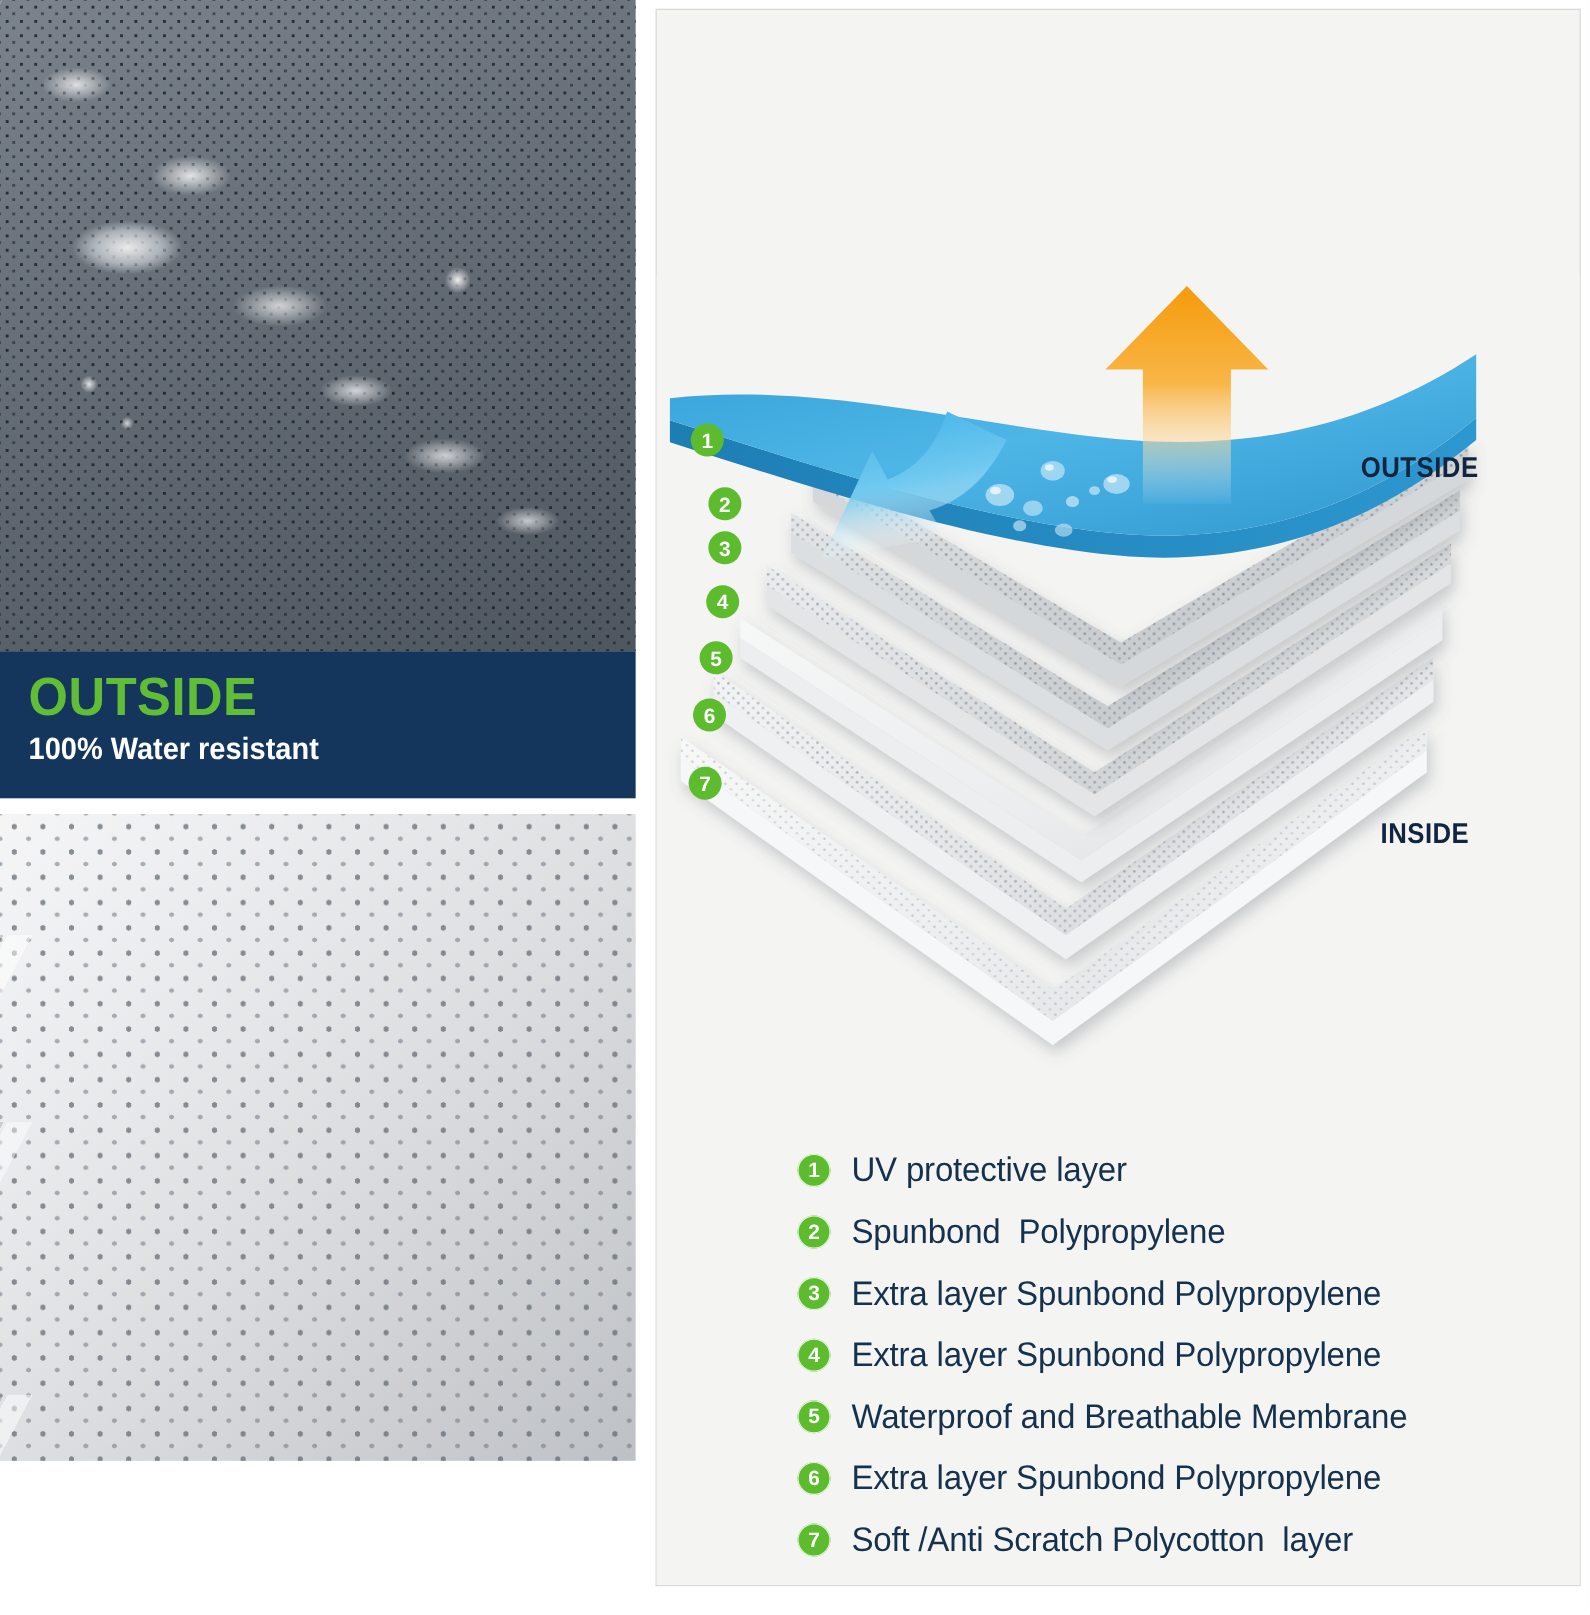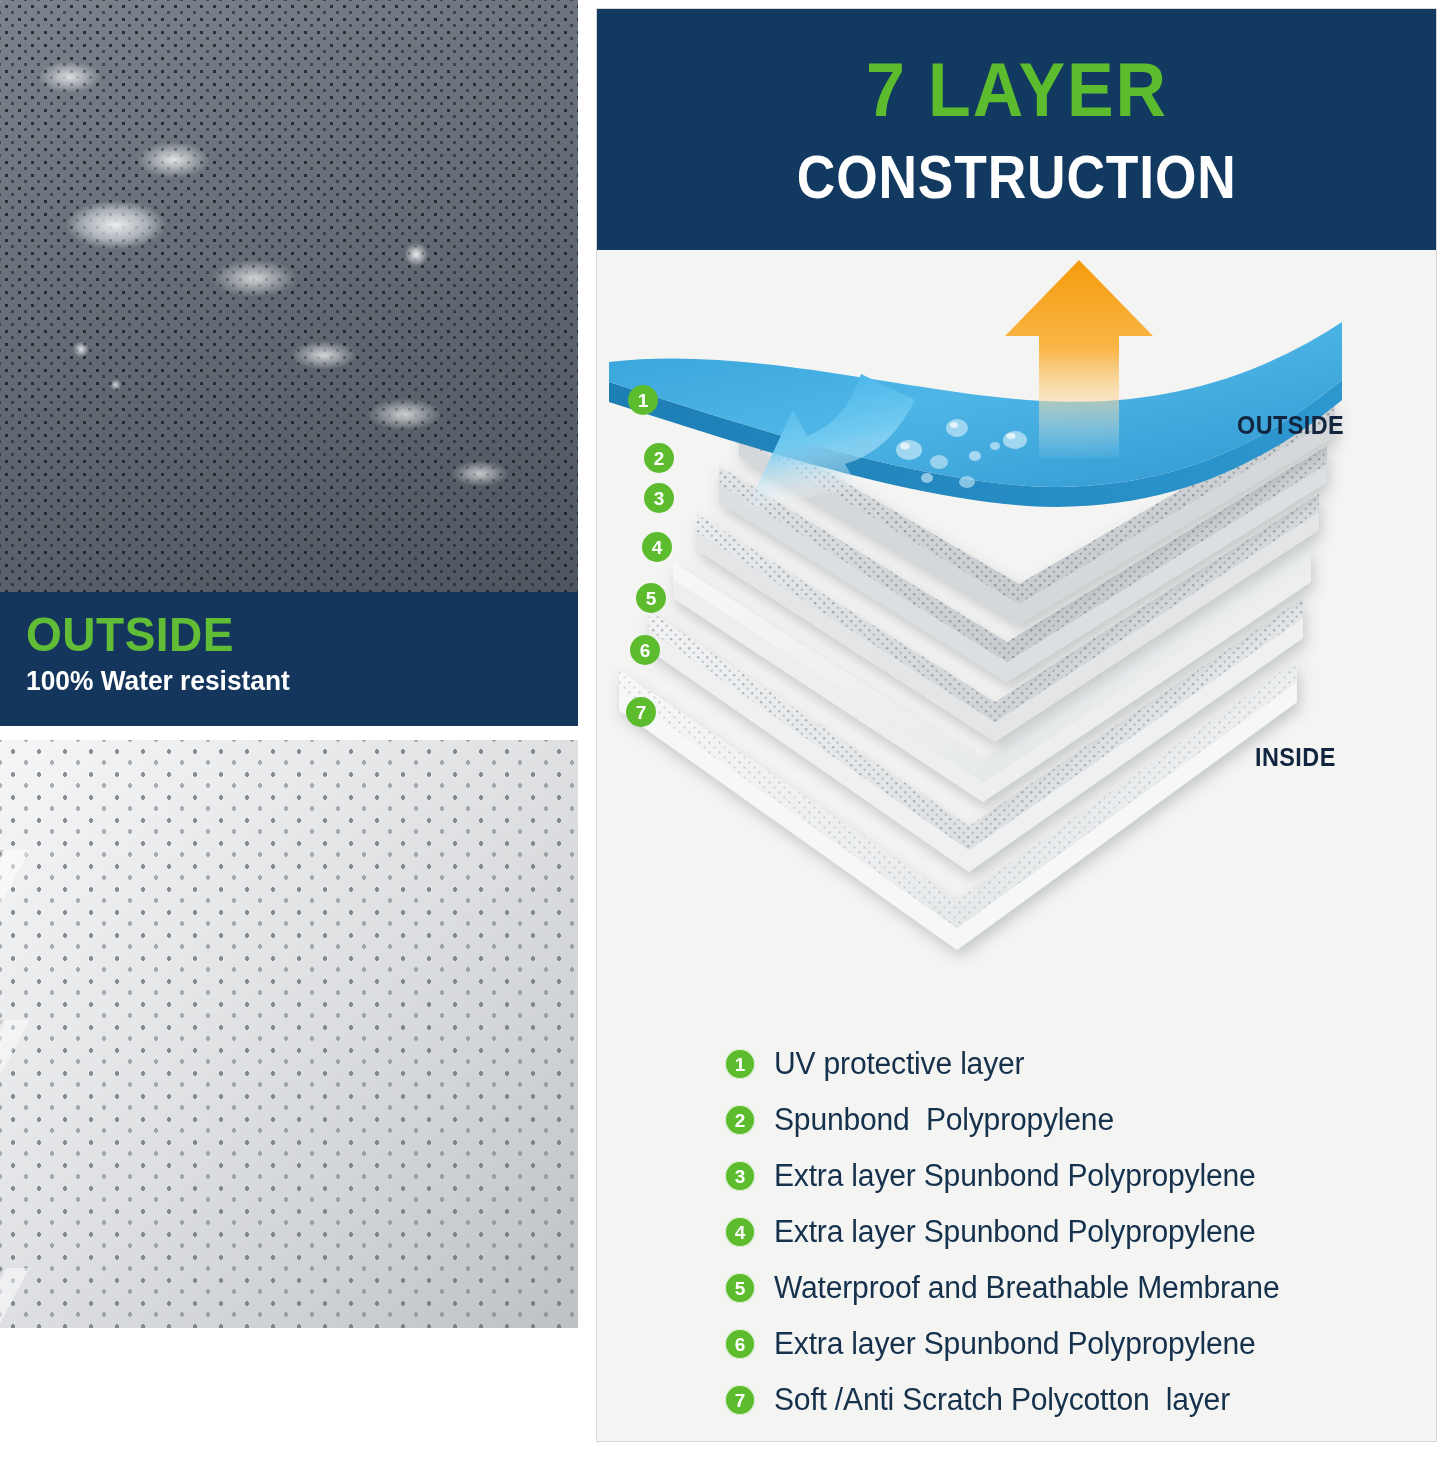--- a/index.html
+++ b/index.html
@@ -146,24 +146,20 @@
     <div class="photo-card bottom">
       <div class="photo bottom">
         <div class="fabric-light"></div>
       </div>
 
     </div>
   </div>
 
   <div class="right-panel">
 
-    <div class="panel-header">
-      <div class="header-line1">7 LAYER</div>
-      <div class="header-line2">CONSTRUCTION</div>
-    </div>
 
     <div class="panel-body">
 
       <div class="diagram">
         <svg viewBox="0 0 839 775" xmlns="http://www.w3.org/2000/svg">
           <defs>
             <linearGradient id="gBlueArrow" x1="0" y1="0" x2="0.25" y2="1">
               <stop offset="0%" stop-color="#3fb0e8"></stop>
               <stop offset="55%" stop-color="#6fc9f0"></stop>
               <stop offset="100%" stop-color="#ffffff" stop-opacity="0.05"></stop>

